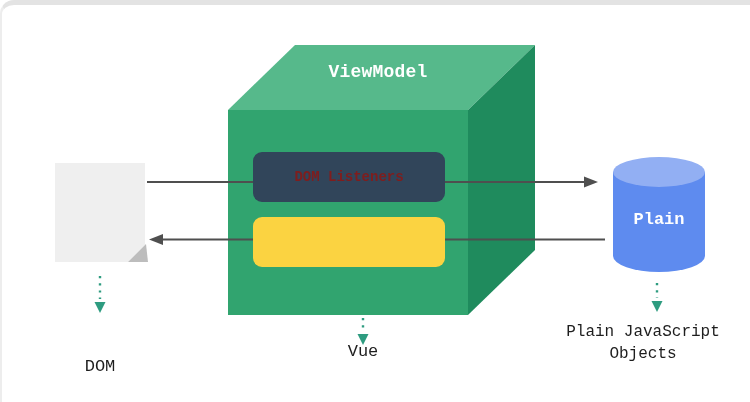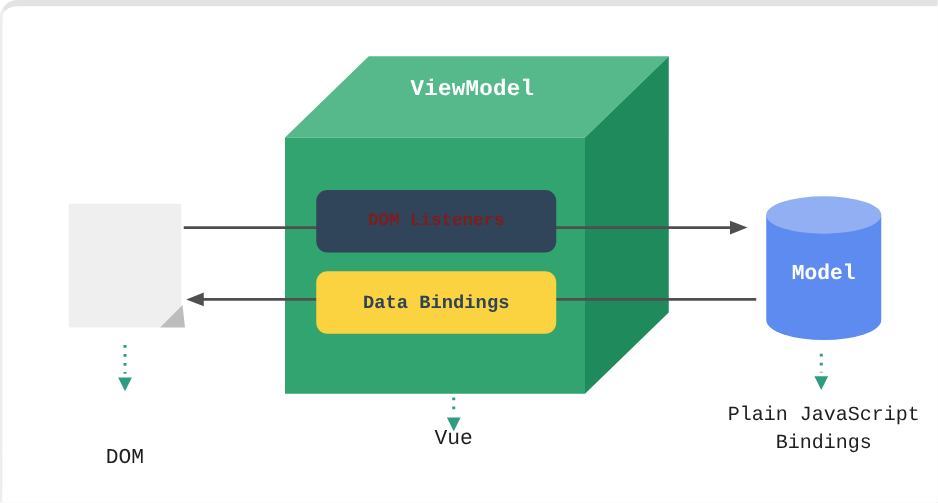--- a/index.html
+++ b/index.html
@@ -22,21 +22,21 @@
   .layer{position:absolute;left:0;top:0;z-index:1;}
   .label{position:absolute;z-index:3;display:flex;align-items:center;justify-content:center;text-align:center;}
   .lbl-viewmodel{left:288px;top:60px;width:180px;height:24px;font-size:18px;font-weight:bold;color:#ffffff;letter-spacing:.2px;}
   .lbl-domlisteners{left:253px;top:152px;width:192px;height:50px;font-size:14px;font-weight:bold;color:#7f1d1d;}
   .lbl-databindings{left:253px;top:217px;width:192px;height:50px;font-size:15px;font-weight:bold;color:#2f4357;}
   .lbl-view{left:55px;top:163px;width:90px;height:86px;font-size:17px;font-weight:bold;color:#2d4257;}
   .lbl-model{left:613px;top:208px;width:92px;height:22px;font-size:17px;font-weight:bold;color:#ffffff;}
   .caption{color:#1e1e1e;font-size:17px;}
   .lbl-dom{left:55px;top:323px;width:90px;height:22px;margin-top:32px;}
   .lbl-vue{left:318px;top:340px;width:90px;height:22px;}
-  .lbl-pjo{left:572px;top:321px;width:174px;height:44px;font-size:16px;line-height:22px;flex-direction:column;}
+  .lbl-pjo{left:556px;top:321px;width:174px;height:44px;font-size:16px;line-height:22px;flex-direction:column;}
 </style>
 </head>
 <body>
 
 <div class="canvas">
 
   <svg class="layer" width="750" height="402" viewBox="0 0 750 402">
 
     <path d="M55,163 H145 V245 L128,262 H55 Z" fill="#efefef"></path>
     <polygon points="128,262 146,244 148,262" fill="#bdbdbd"></polygon>
@@ -63,28 +63,27 @@
     <polygon points="357.5,334 368.5,334 363,345" fill="#2e9c80"></polygon>
 
     <line x1="657" y1="283" x2="657" y2="298" stroke-width="2.4" stroke-dasharray="2.2 5" stroke="#2e9c80"></line>
     <polygon points="651.5,301 662.5,301 657,312" fill="#2e9c80"></polygon>
   </svg>
 
   <div class="label lbl-viewmodel">ViewModel</div>
 
   <div class="label lbl-domlisteners">DOM Listeners</div>
 
-  <div class="label lbl-databindings">Data Bindings</div>
 
 
-  <div class="label lbl-model">Model</div>
+  <div class="label lbl-model">Plain</div>
 
   <div class="label caption lbl-dom">DOM</div>
 
   <div class="label caption lbl-vue">Vue</div>
 
   <div class="label caption lbl-pjo">
     <div>Plain JavaScript</div>
-    <div>Bindings</div>
+    <div>Objects</div>
   </div>
 
   <div class="frame"></div>
 </div>
 
 </body></html>

